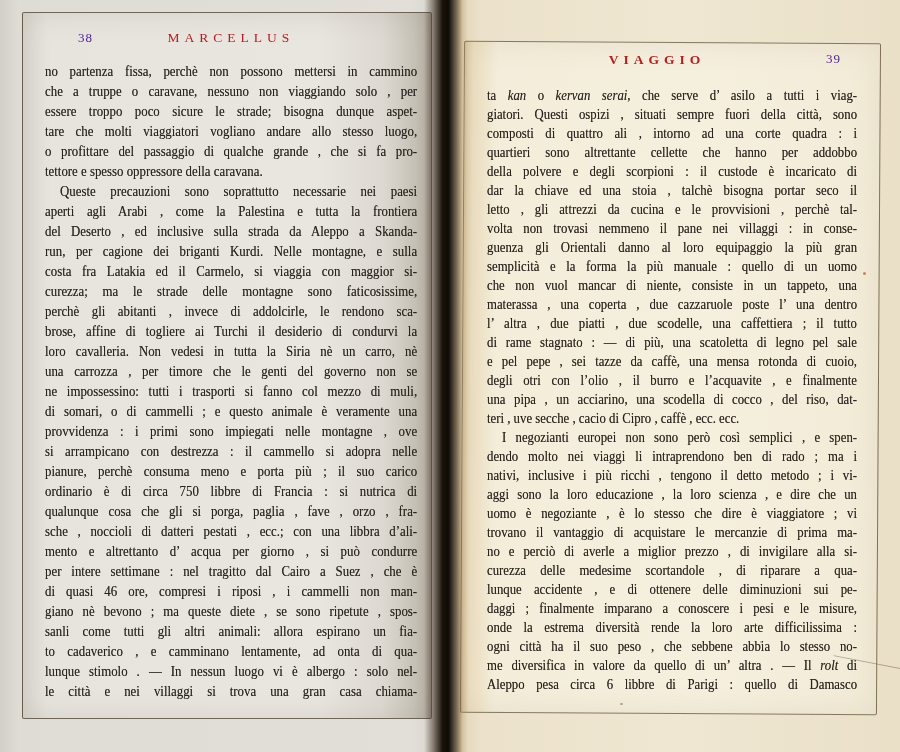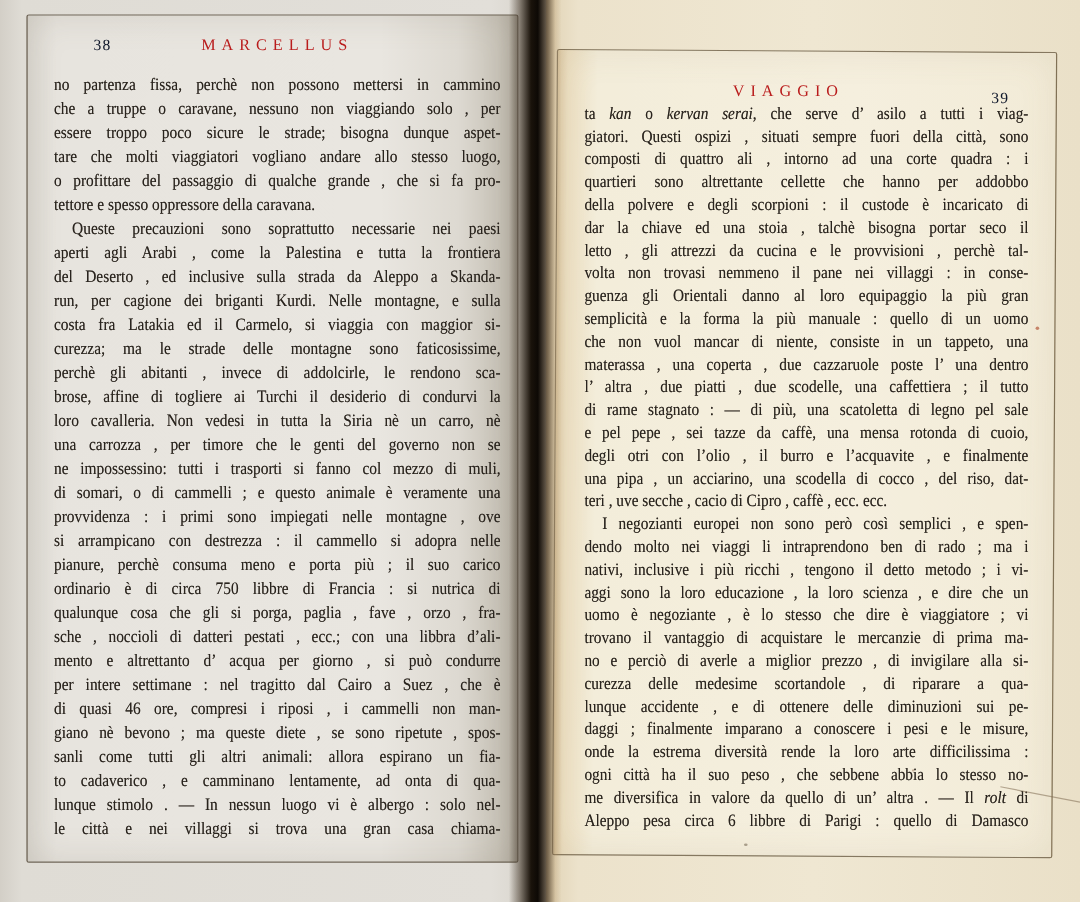--- a/index.html
+++ b/index.html
@@ -27,25 +27,25 @@
   
   .gutter { position:absolute; left:424px; top:0; width:44px; height:752px;
             background:linear-gradient(90deg,
               rgba(140,130,115,0) 0%, rgba(70,58,44,0.55) 20%,
               #1a130b 42%, #0d0905 55%, rgba(80,62,40,0.7) 74%,
               rgba(180,150,105,0.3) 88%, rgba(220,200,160,0) 100%); }
 
   
   .runhead { position:absolute; font-size:13.5px; letter-spacing:5px;
              color:#b91c1c; text-align:center; }
-  .pagenum { position:absolute; font-size:13px; letter-spacing:1px; color:#0f172a; }
+  .pagenum { position:absolute; font-size:13px; letter-spacing:1px; color:#4c1d95; }
   .head-left-title { left:45px; width:372px; top:30px; }
-  .head-right-title { left:487px; width:340px; top:68px; }
+  .head-right-title { left:487px; width:340px; top:52px;font-weight:bold; }
   .pagenum-left { left:78px; top:30px; }
-  .pagenum-right { left:826px; top:51px;margin-top:23px; }
+  .pagenum-right { left:826px; top:51px; }
 
   
   .text-block { position:absolute; color:#29241e; font-size:14.5px;
                 transform-origin:0 0; text-shadow:0 0 0.5px rgba(45,35,25,0.55); }
   .left-text { left:45px; top:61px; width:420px; transform:scaleX(0.886); }
   .right-text { left:487px; top:86px; width:420px; transform:scaleX(0.881); }
   .ln { text-align:justify; text-align-last:justify; overflow:hidden; }
   .left-text .ln { height:20px; line-height:20px; }
   .right-text .ln { height:19px; line-height:19px; }
   .ln.end { text-align-last:left; }

